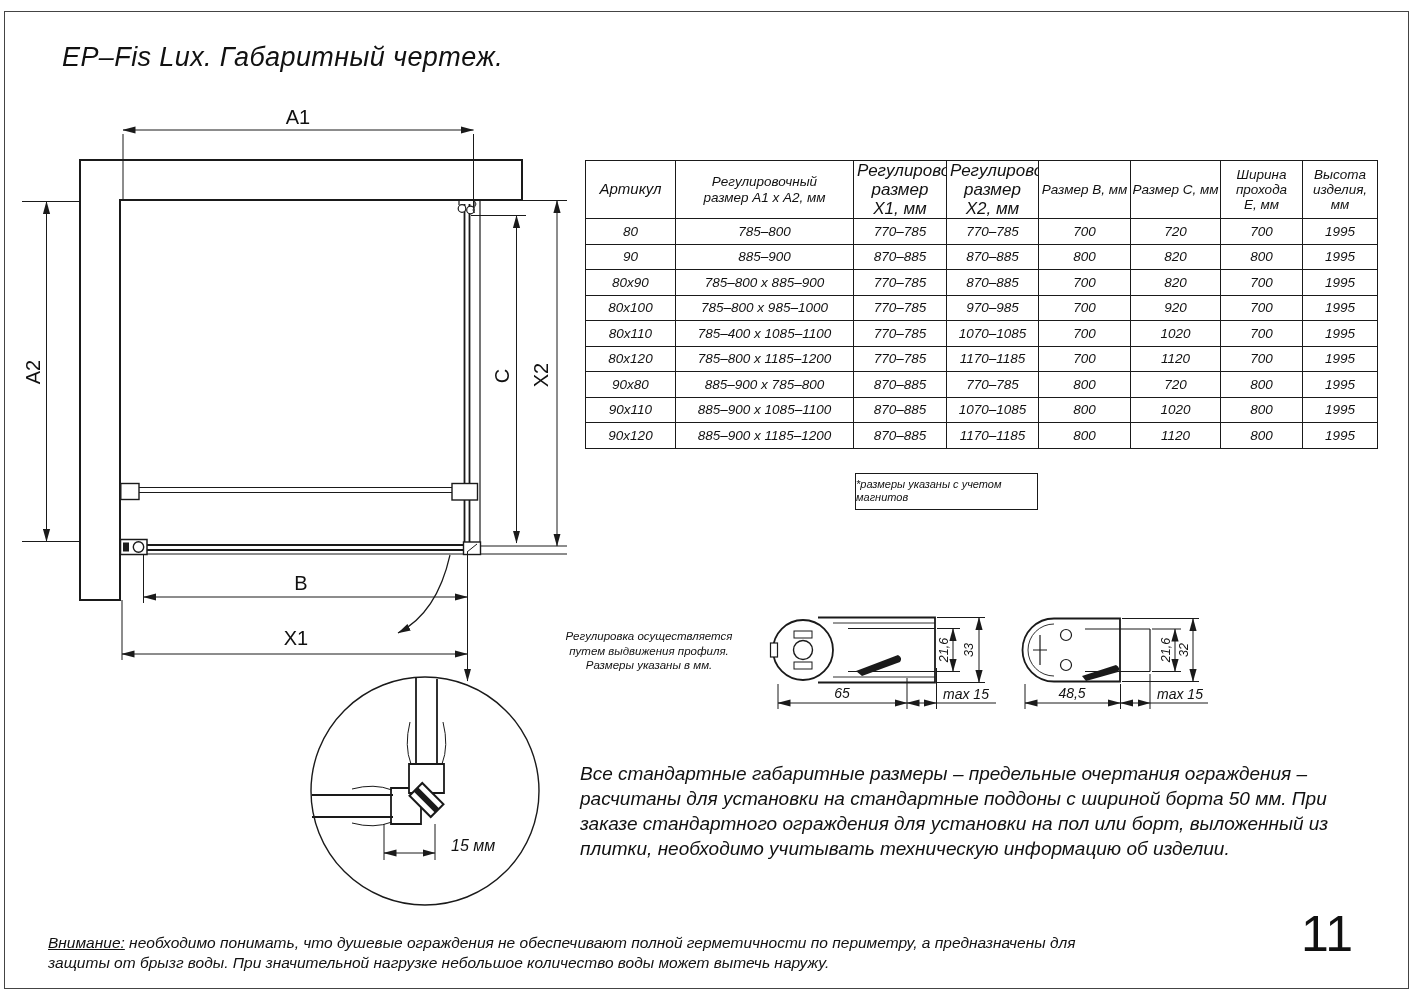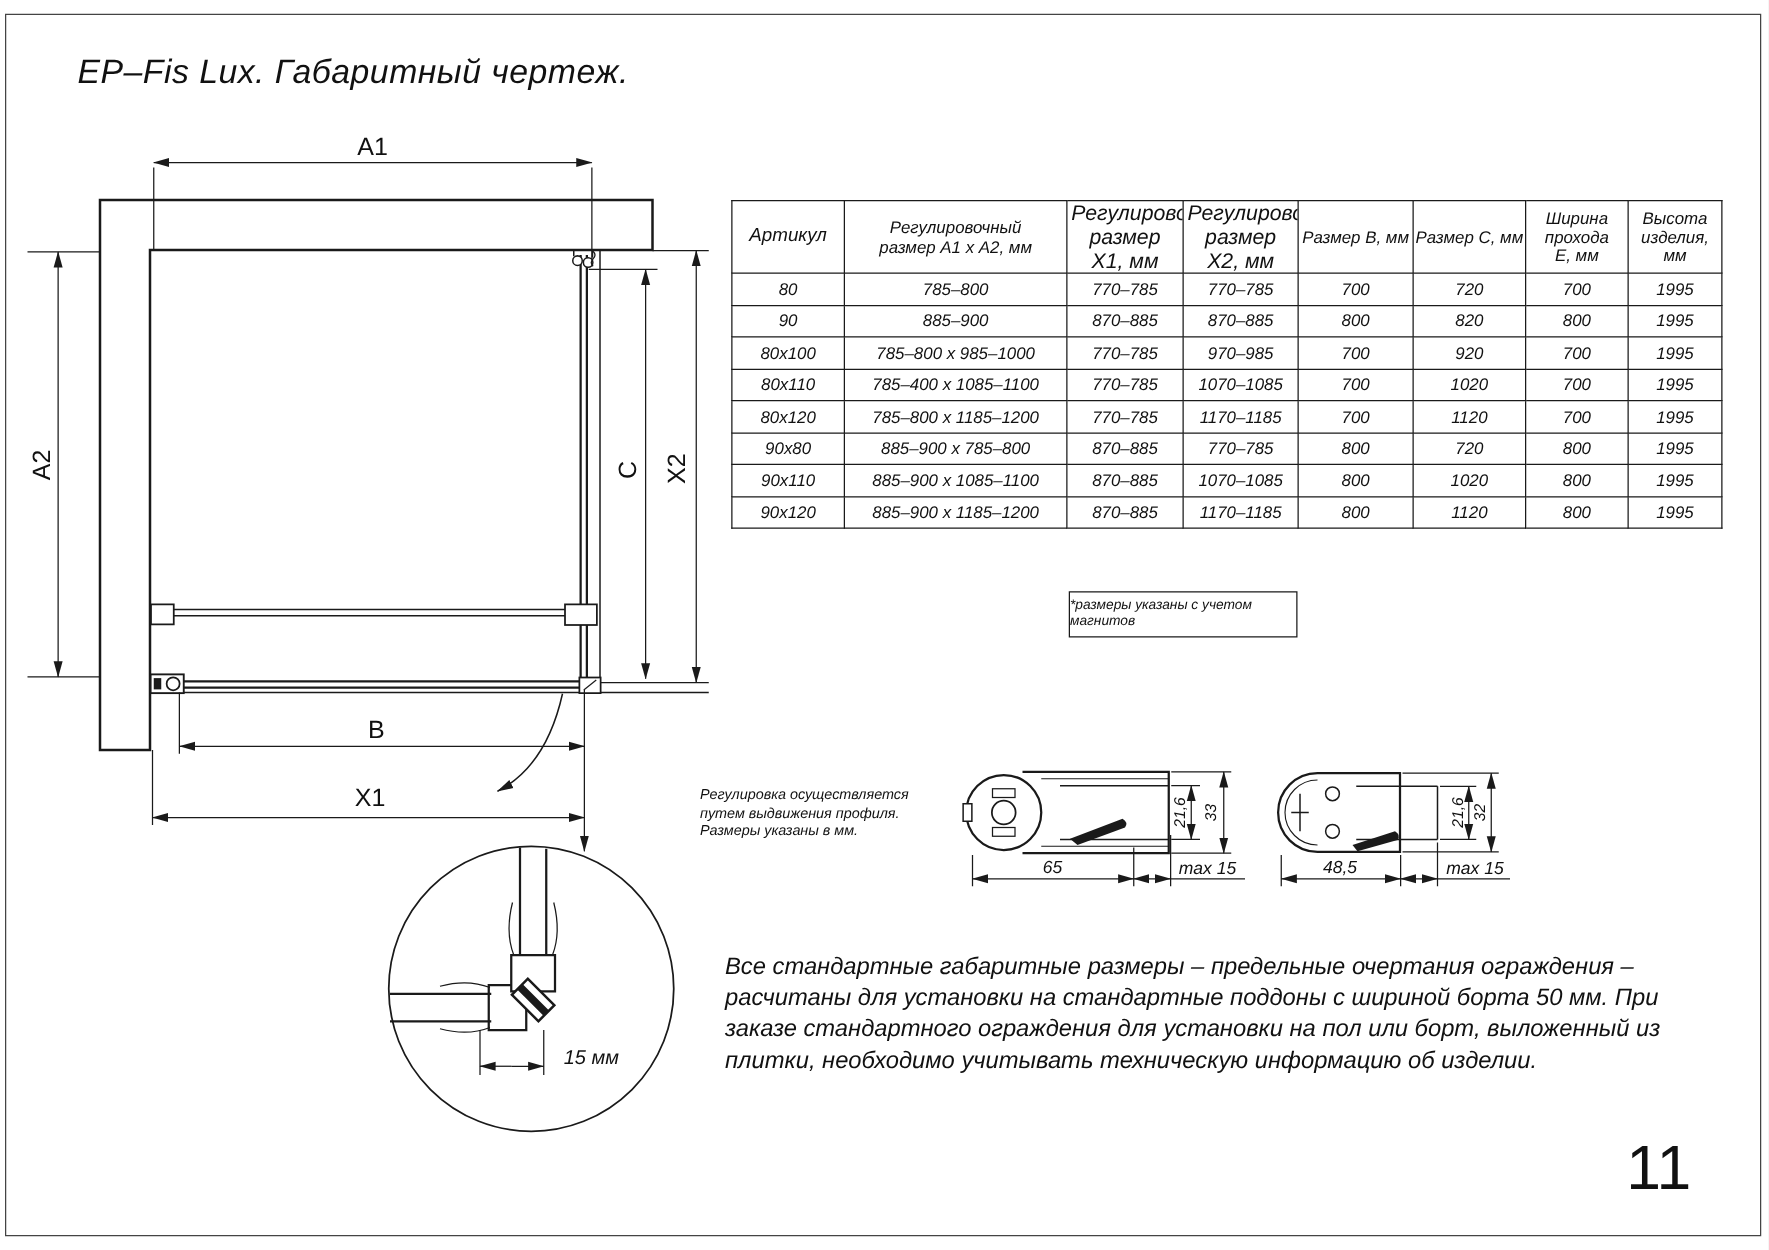--- a/index.html
+++ b/index.html
@@ -23,21 +23,21 @@
   #spec thead th{height:53px;font-size:13.5px;line-height:1.12;}
   #spec thead th.h0{font-size:15px;}
   #spec thead th.h1{padding:0 20px;margin-top:32px;}
   #spec thead th.h2,#spec thead th.h3{font-size:17px;padding:0 3px;}
   #spec thead th.h6{padding:0 10px;}
   #spec thead th.h7{padding:1px 8px;}
   #spec tbody td{height:24.5px;font-size:13.5px;white-space:nowrap;}
   .footnote{position:absolute;left:855px;top:473px;width:183px;height:37px;border:1.5px solid #1a1a1a;
             box-sizing:border-box;background:#fff;font-size:11px;font-style:italic;
             line-height:13px;padding-top:4px;}
-  .adjust-note{position:absolute;left:560px;top:629px;width:178px;text-align:left;
+  .adjust-note{position:absolute;left:560px;top:629px;width:178px;text-align:center;
                font-size:11.5px;font-style:italic;line-height:14.5px;}
   .para{position:absolute;left:580px;top:761px;width:762px;font-size:19px;font-style:italic;line-height:25px;}
   .warning{position:absolute;left:48px;top:933px;width:1030px;font-size:15.5px;font-style:italic;line-height:19.5px;}
   .warning .u{text-decoration:underline;}
   #pagenum{position:absolute;left:1287px;top:905px;width:80px;text-align:center;font-size:50px;}
 </style>
 </head>
 <body>
 
 <div id="page">
@@ -240,20 +240,30 @@
         <td>90</td>
           <td>885–900</td>
           <td>870–885</td>
           <td>870–885</td>
           <td>800</td>
           <td>820</td>
           <td>800</td>
           <td>1995</td>
       </tr>
       <tr>
+        <td>80х90</td>
+          <td>785–800 х 885–900</td>
+          <td>770–785</td>
+          <td>870–885</td>
+          <td>700</td>
+          <td>820</td>
+          <td>700</td>
+          <td>1995</td>
+      </tr>
+      <tr>
         <td>80х100</td>
           <td>785–800 х 985–1000</td>
           <td>770–785</td>
           <td>970–985</td>
           <td>700</td>
           <td>920</td>
           <td>700</td>
           <td>1995</td>
       </tr>
       <tr>
@@ -312,15 +322,18 @@
   <div class="footnote">*размеры указаны с учетом магнитов</div>
 
   <div class="adjust-note">
     <span style="display:block">Регулировка осуществляется</span>
     <span style="display:block">путем выдвижения профиля.</span>
     <span style="display:block">Размеры указаны в мм.</span>
   </div>
 
   <div class="para">Все стандартные габаритные размеры – предельные очертания ограждения – расчитаны для установки на стандартные поддоны с шириной борта 50 мм. При заказе стандартного ограждения для установки на пол или борт, выложенный из плитки, необходимо учитывать техническую информацию об изделии.</div>
 
+  <div class="warning">
+    <span class="u">Внимание:</span><span> необходимо понимать, что душевые ограждения не обеспечивают полной герметичности по периметру, а предназначены для защиты от брызг воды. При значительной нагрузке небольшое количество воды может вытечь наружу.</span>
+  </div>
 
   <div id="pagenum">11</div>
 </div>
 
 </body></html>

